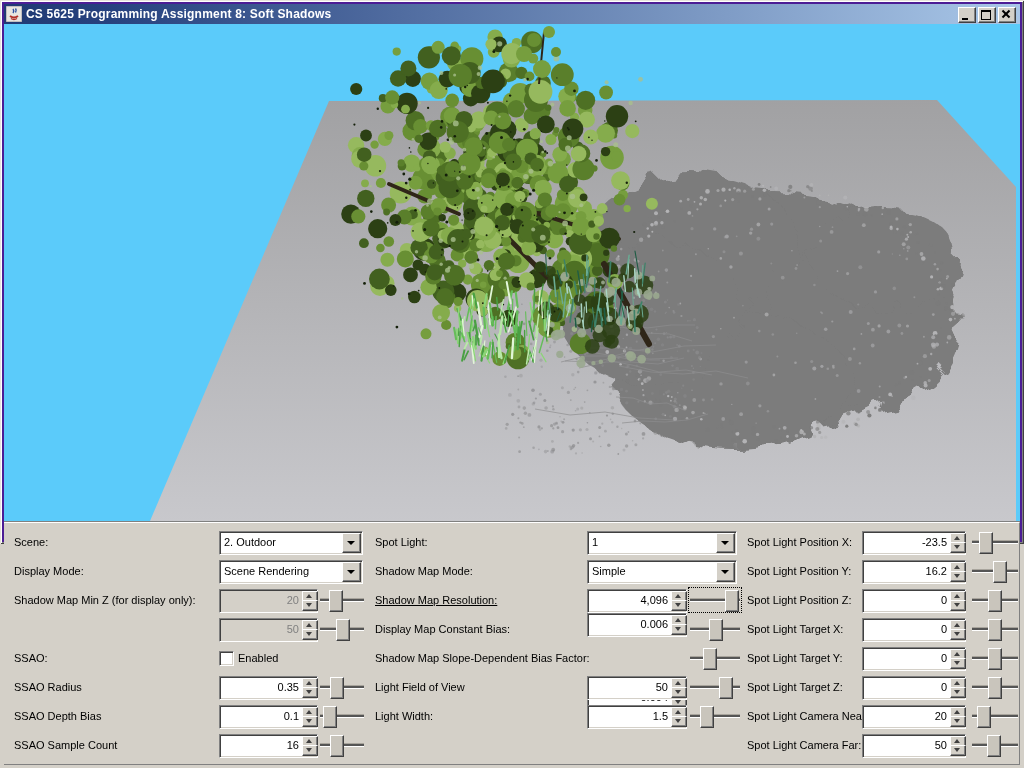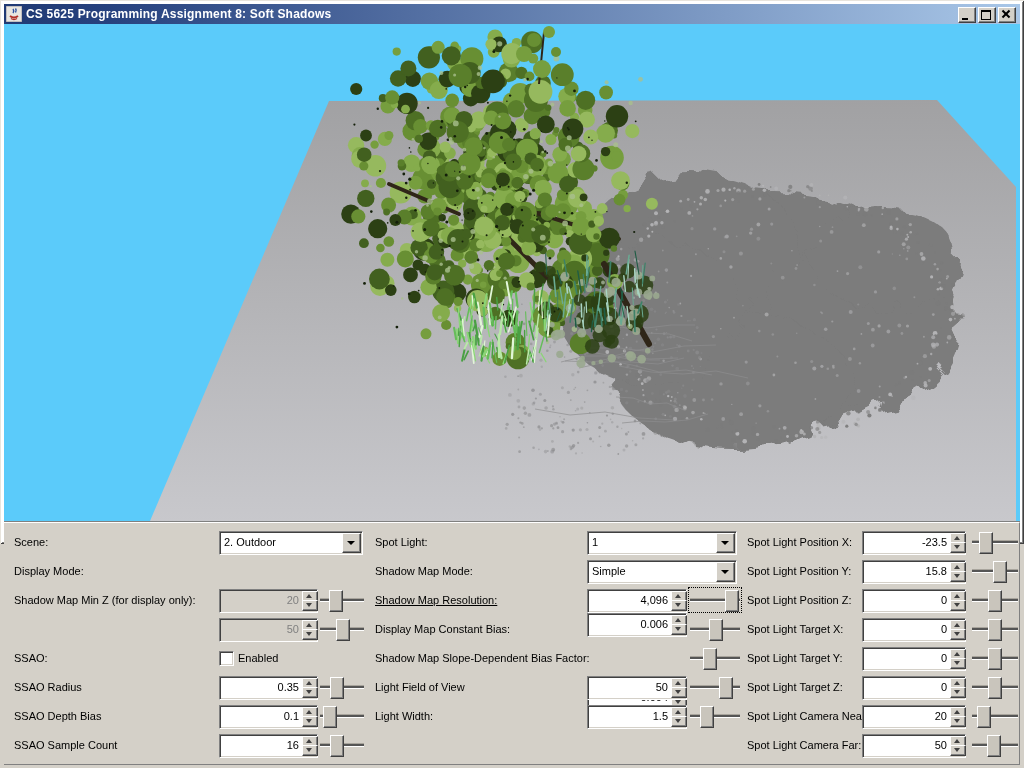--- a/index.html
+++ b/index.html
@@ -1,17 +1,17 @@
 <!DOCTYPE html>
 <html><head>
 <meta charset="utf-8">
 <style>
   html,body{margin:0;padding:0;width:1024px;height:768px;overflow:hidden;
     font-family:"Liberation Sans", sans-serif;background:#d4d0c8;}
-  #window{position:absolute;left:0;top:0;width:1024px;height:544px;background:#ffffff;
+  #window{position:absolute;left:0;top:0;width:1024px;height:544px;background:#4c1d95;
     box-shadow:inset 1px 1px 0 #e8e4dc, inset -1px -1px 0 #404040, inset 2px 2px 0 #fff, inset -2px -2px 0 #808080;}
   
   #titlebar{position:absolute;left:4px;top:4px;width:1016px;height:20px;
     background:linear-gradient(to right,#203a74,#26417e 10%,#a9c7e8);display:flex;align-items:center;}
   #title-icon{width:16px;height:16px;margin-left:2px;flex:0 0 auto;}
   #title-text{color:#fff;font-size:12px;font-weight:bold;margin-left:4px;white-space:nowrap;
     letter-spacing:.2px;}
   .tb-btns{position:absolute;right:4px;top:3px;display:flex;gap:2px;}
   .tb-btn{width:16px;height:14px;background:#d4d0c8;border:1px solid #fff;border-right-color:#404040;
     border-bottom-color:#404040;box-shadow:inset -1px -1px 0 #808080;position:relative;}
@@ -1795,20 +1795,26 @@
 
   <div id="panel">
       <div class="lbl" style="left: 10px; top: 8px;">Scene:</div>
       <div class="combo" style="left: 215px; top: 8px; width: 142px;">
         <div class="combo-val">2. Outdoor</div>
         <div class="combo-btn">
           <span class="arrow-down"></span>
         </div>
       </div>
       <div class="lbl" style="left: 10px; top: 37px; text-align: right;">Display Mode:</div>
+      <div class="combo" style="left: 215px; top: 37px; width: 142px;">
+        <div class="combo-val">Scene Rendering</div>
+        <div class="combo-btn">
+          <span class="arrow-down"></span>
+        </div>
+      </div>
       <div class="lbl" style="left: 10px; top: 66px;">Shadow Map Min Z (for display only):</div>
       <div class="spin disabled" style="left: 215px; top: 66px; width: 97px;">
         <div class="spin-val">20</div>
         <div class="spin-btns">
           <div class="spin-btn up">
             <span class="tri-up"></span>
           </div>
           <div class="spin-btn dn">
             <span class="tri-dn"></span>
           </div>
@@ -1989,21 +1995,21 @@
             <span class="tri-dn"></span>
           </div>
         </div>
       </div>
       <div class="slider" style="left: 968px; top: 8px; width: 46px;">
         <div class="sl-track"></div>
         <div class="sl-thumb" style="left: 7px;"></div>
       </div>
       <div class="lbl" style="left: 743px; top: 37px;">Spot Light Position Y:</div>
       <div class="spin" style="left: 858px; top: 37px; width: 102px;">
-        <div class="spin-val">15.8</div>
+        <div class="spin-val">16.2</div>
         <div class="spin-btns">
           <div class="spin-btn up">
             <span class="tri-up"></span>
           </div>
           <div class="spin-btn dn">
             <span class="tri-dn"></span>
           </div>
         </div>
       </div>
       <div class="slider" style="left: 968px; top: 37px; width: 46px;">

